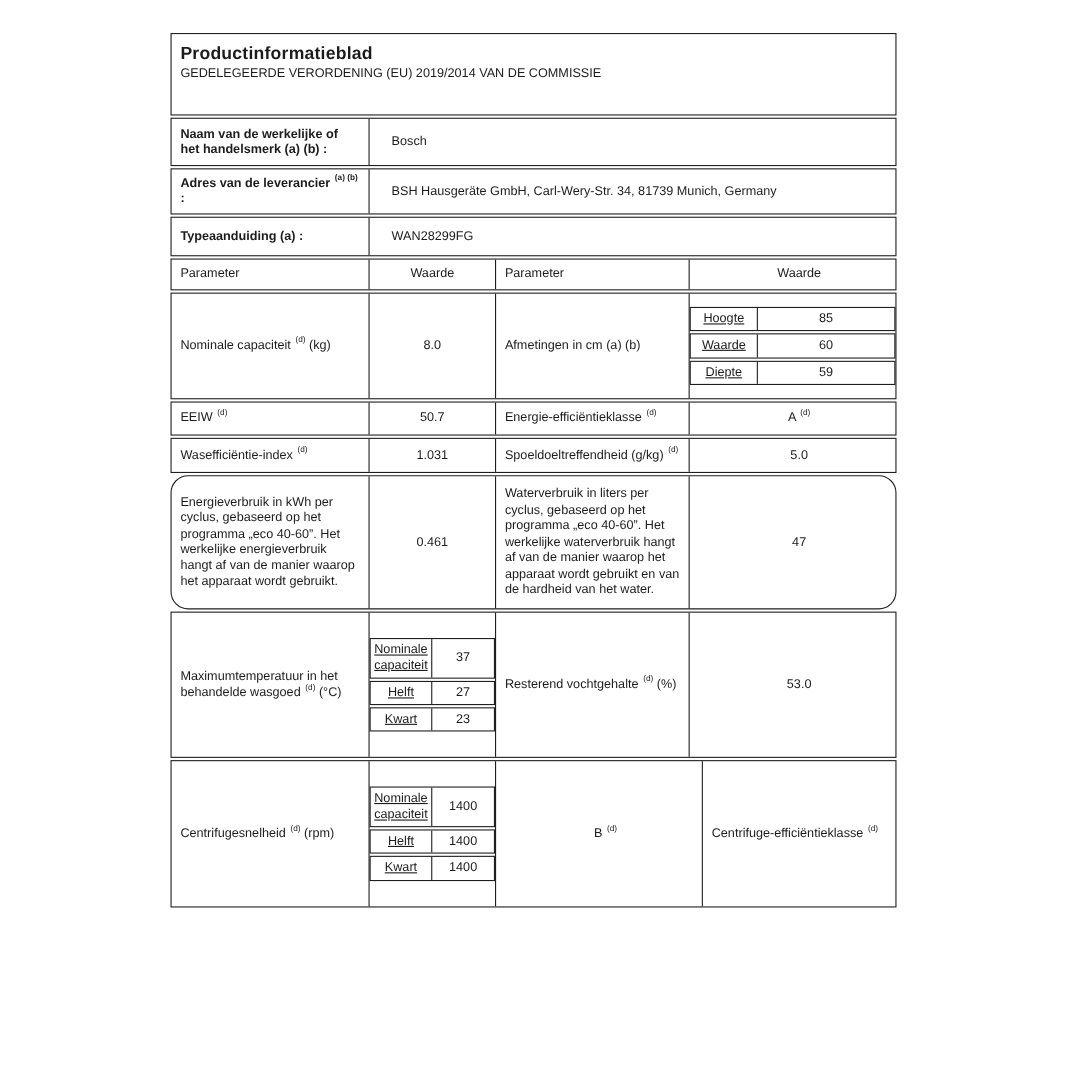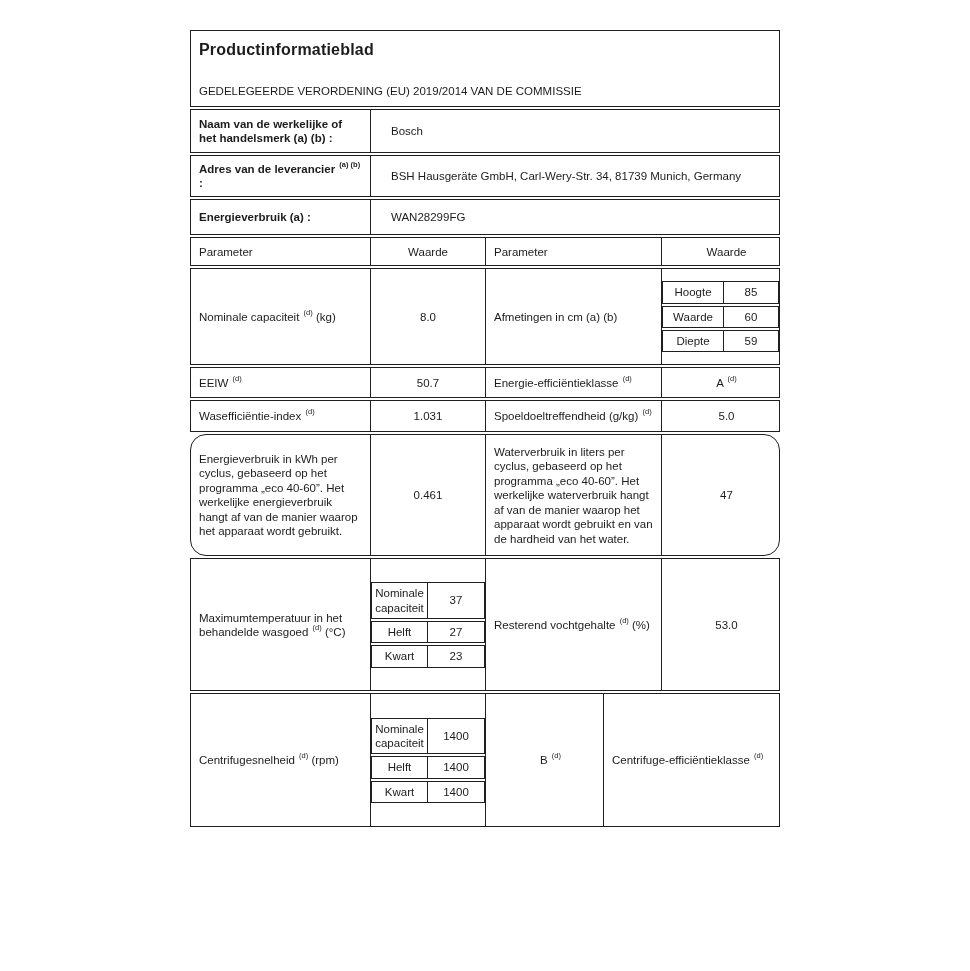--- a/index.html
+++ b/index.html
@@ -10,35 +10,35 @@
   body {
     width: 970px;
     height: 971px;
     overflow: hidden;
     font-family: "Liberation Sans", sans-serif;
     color: #1c1c1c;
     font-size: 11.5px;
     line-height: 1.25;
   }
   .sheet {
-    width: 590px;
+    width: 660px;
     margin: 30px auto 0 auto;
   }
   .box {
     box-sizing: border-box;
     border: 1.5px solid #1f1f1f;
     background: #ffffff;
     margin-bottom: 2px;
   }
   .row { display: flex; align-items: stretch; }
 
   
   .titlebox { min-height: 75px; padding: 9px 8px 8px 8px; }
   .doc-title { font-size: 16px; font-weight: bold; letter-spacing: .2px; }
-  .doc-subtitle { margin-top: 24px; font-size: 11.5px; }
+  .doc-subtitle { margin-top: 0; font-size: 11.5px; }
 
   
   .cell {
     box-sizing: border-box;
     padding: 4px 8px;
     display: flex;
     align-items: center;
   }
   .cell + .cell { border-left: 1.5px solid #1f1f1f; }
   .c1 { width: 179px; flex: none; }
@@ -80,20 +80,21 @@
   }
   .subbox.tall { flex: 2.15; }
   .slabel {
     box-sizing: border-box;
     border-right: 1.5px solid #1f1f1f;
     display: flex;
     align-items: center;
     justify-content: center;
     text-align: center;
     padding: 3px 3px;
+    text-decoration: underline;
   }
   .svalue {
     flex: 1;
     display: flex;
     align-items: center;
     justify-content: center;
     padding: 2px;
   }
   .dimw { width: 61px; flex: none; }
   .fracw { width: 56px; flex: none; }
@@ -126,21 +127,21 @@
 
   <div class="box row h42">
     <div class="cell c1 lbl">
       <span><span>Adres van de leverancier </span><sup class="sn">(a) (b)</sup><span> :</span></span>
     </div>
     <div class="cell c4">BSH Hausgeräte GmbH, Carl-Wery-Str. 34, 81739 Munich, Germany</div>
   </div>
 
   <div class="box row h36">
     <div class="cell c1 lbl">
-      <span><span>Energieverbruik (a) :</span><sup class="sn"></sup><span></span></span>
+      <span><span>Typeaanduiding (a) :</span><sup class="sn"></sup><span></span></span>
     </div>
     <div class="cell c4">WAN28299FG</div>
   </div>
 
 
   <div class="box row h29">
     <div class="cell c1">Parameter</div>
     <div class="cell c2 vcenter">Waarde</div>
     <div class="cell c3">Parameter</div>
     <div class="cell c4 vcenter">Waarde</div>

